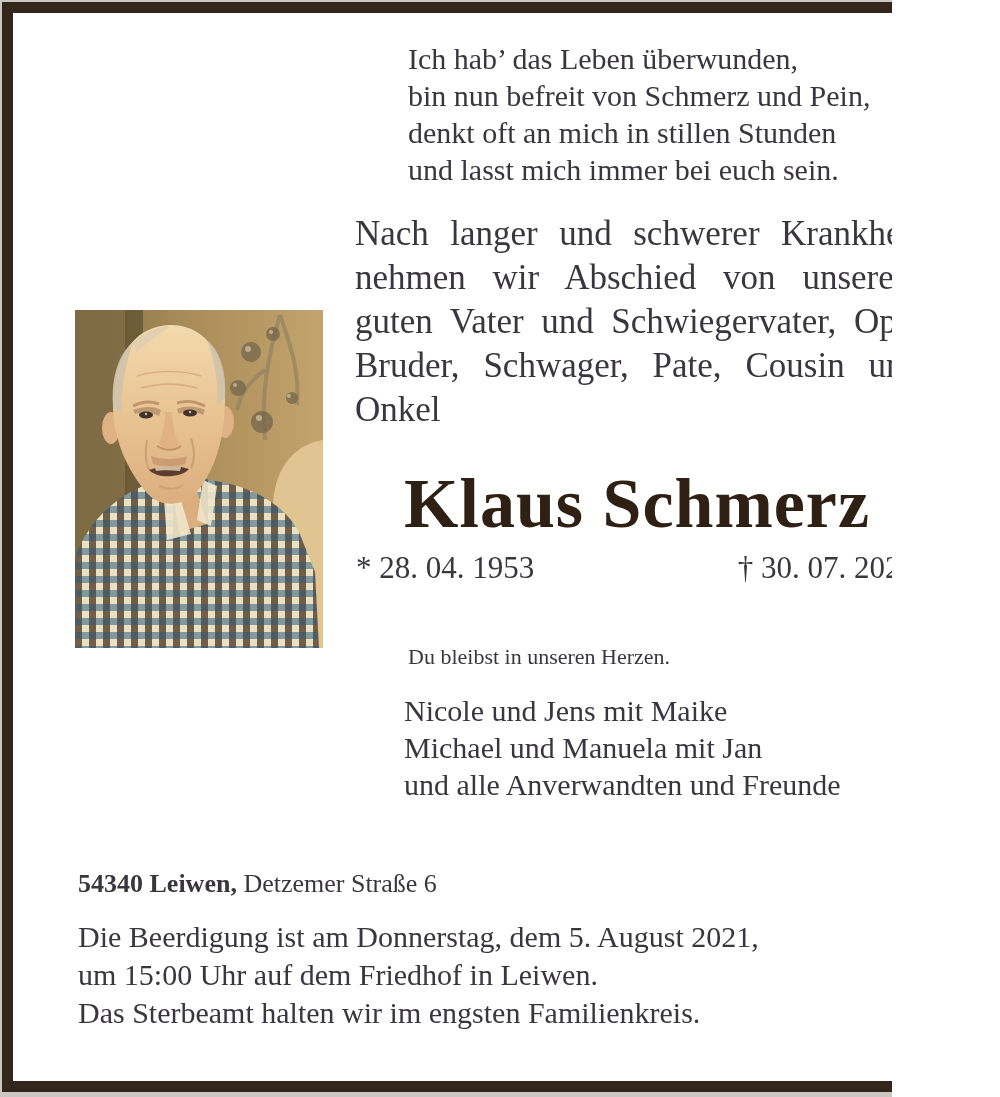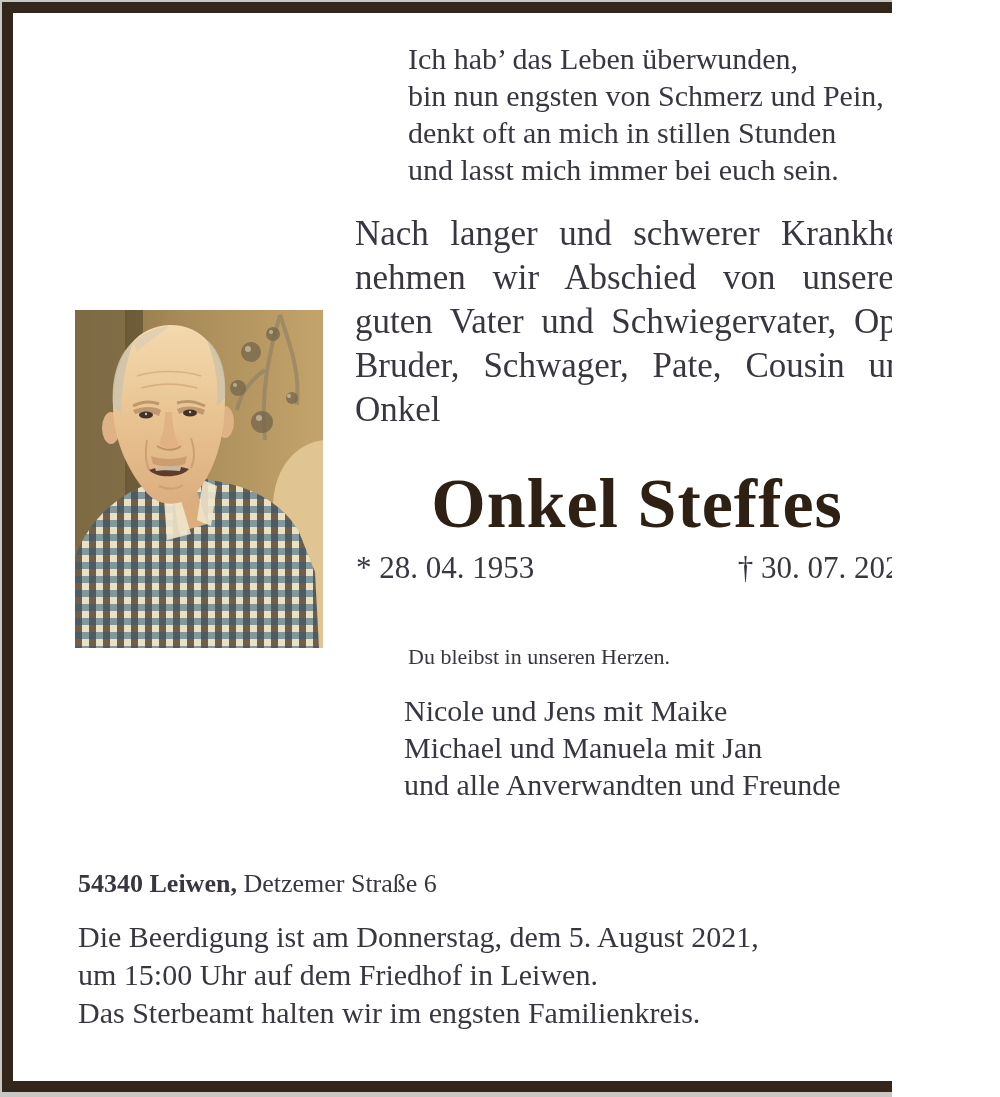--- a/index.html
+++ b/index.html
@@ -50,21 +50,21 @@
   .photo svg{display:block;}
 </style>
 </head>
 <body>
 
 <div class="page">
   <div class="card"></div>
 
   <div class="abs poem">
     <div>Ich hab’ das Leben überwunden,</div>
-    <div>bin nun engsten von Schmerz und Pein,</div>
+    <div>bin nun befreit von Schmerz und Pein,</div>
     <div>denkt oft an mich in stillen Stunden</div>
     <div>und lasst mich immer bei euch sein.</div>
   </div>
 
   <div class="abs announcement">Nach langer und schwerer Krankheit nehmen wir Abschied von unserem guten Vater und Schwiegervater, Opa, Bruder, Schwager, Pate, Cousin und Onkel</div>
 
   <div class="abs photo">
     <svg width="248" height="338" viewBox="0 0 248 338" xmlns="http://www.w3.org/2000/svg">
       <defs>
         <linearGradient id="bg" x1="0" y1="0" x2="1" y2="0">
@@ -155,21 +155,21 @@
         <path d="M76,146 C86,150 102,150 112,146 L110,154 C100,157 86,157 78,154 Z" fill="#b9875e" opacity="0.55"></path>
 
         <path d="M74,160 C84,156 104,155 114,159 C106,168 82,169 74,160 Z" fill="#5d3c30"></path>
         <path d="M80,158 C88,156 100,156 106,157 L105,161 C96,160 86,160 81,161 Z" fill="#e6d8bc" opacity="0.8"></path>
 
         <path d="M84,176 C92,180 100,180 108,175" stroke="#c89a6e" stroke-width="2" fill="none" opacity="0.7"></path>
       </g>
     </svg>
   </div>
 
-  <div class="abs deceased-name">Onkel Steffes</div>
+  <div class="abs deceased-name">Klaus Schmerz</div>
 
   <div class="abs dates-row">
     <span>* 28. 04. 1953</span>
     <span>† 30. 07. 2021</span>
   </div>
 
   <div class="abs farewell">Du bleibst in unseren Herzen.</div>
 
   <div class="abs mourners">
     <div>Nicole und Jens mit Maike</div>

